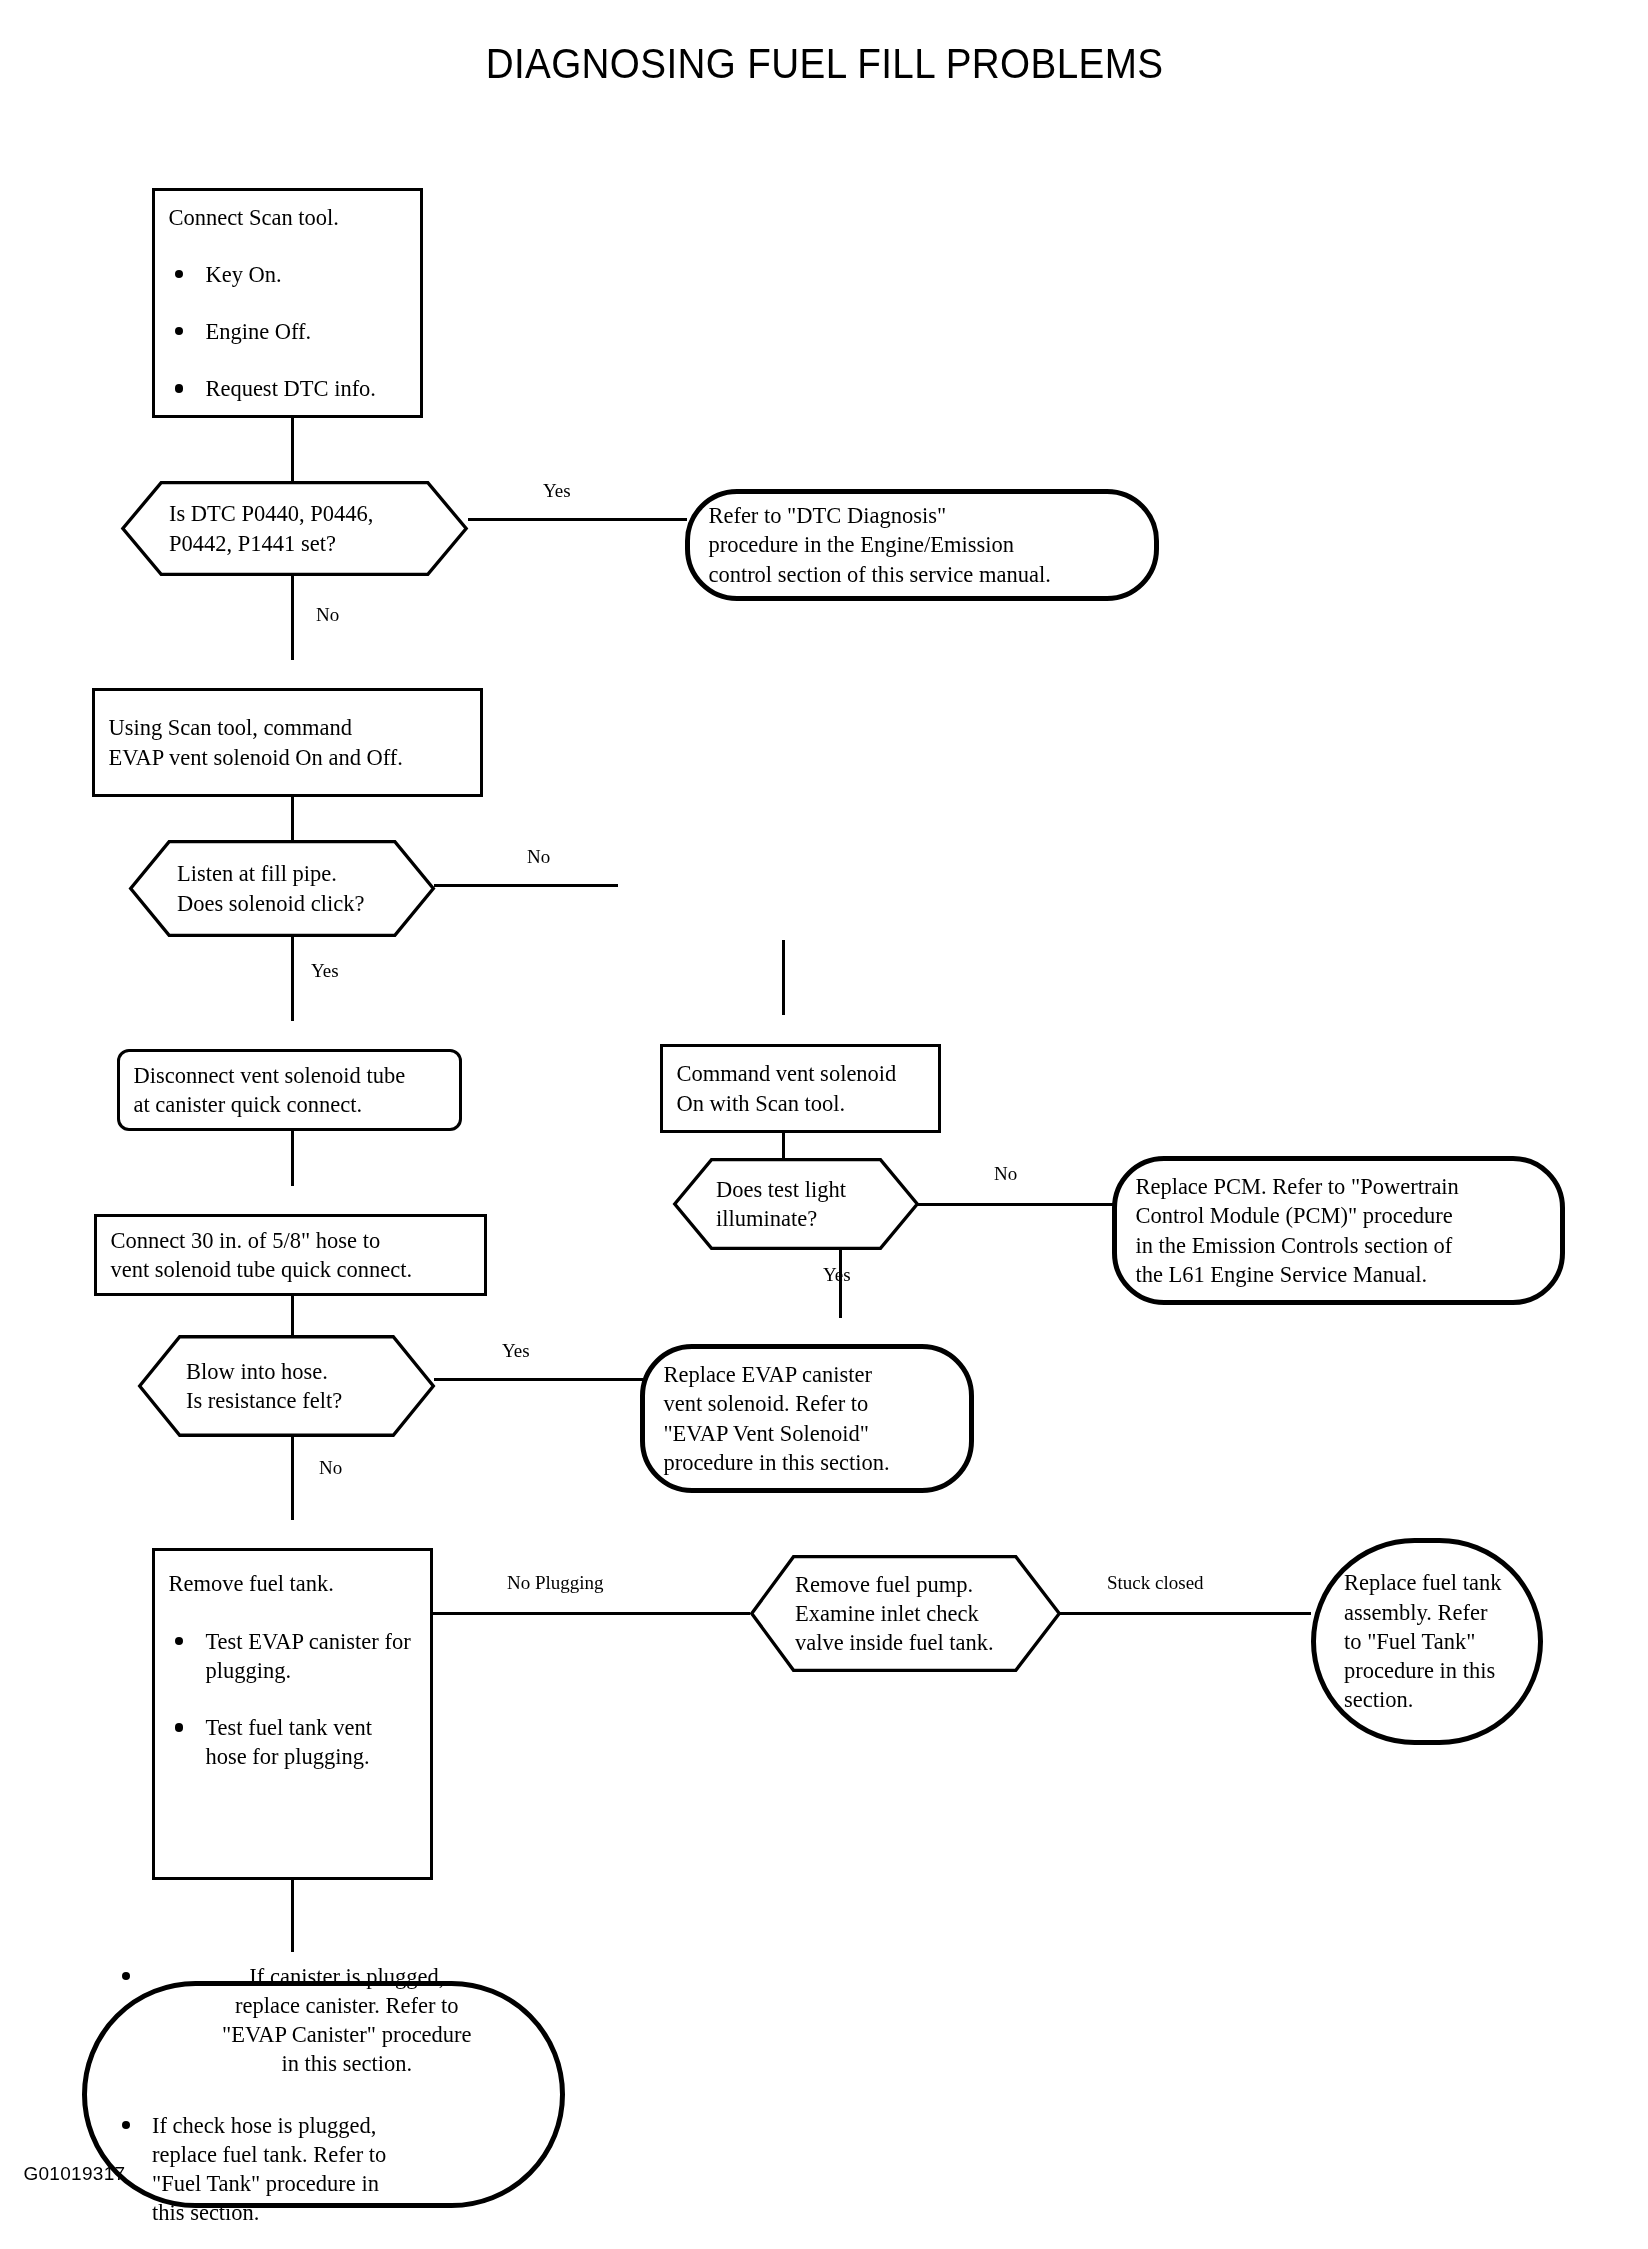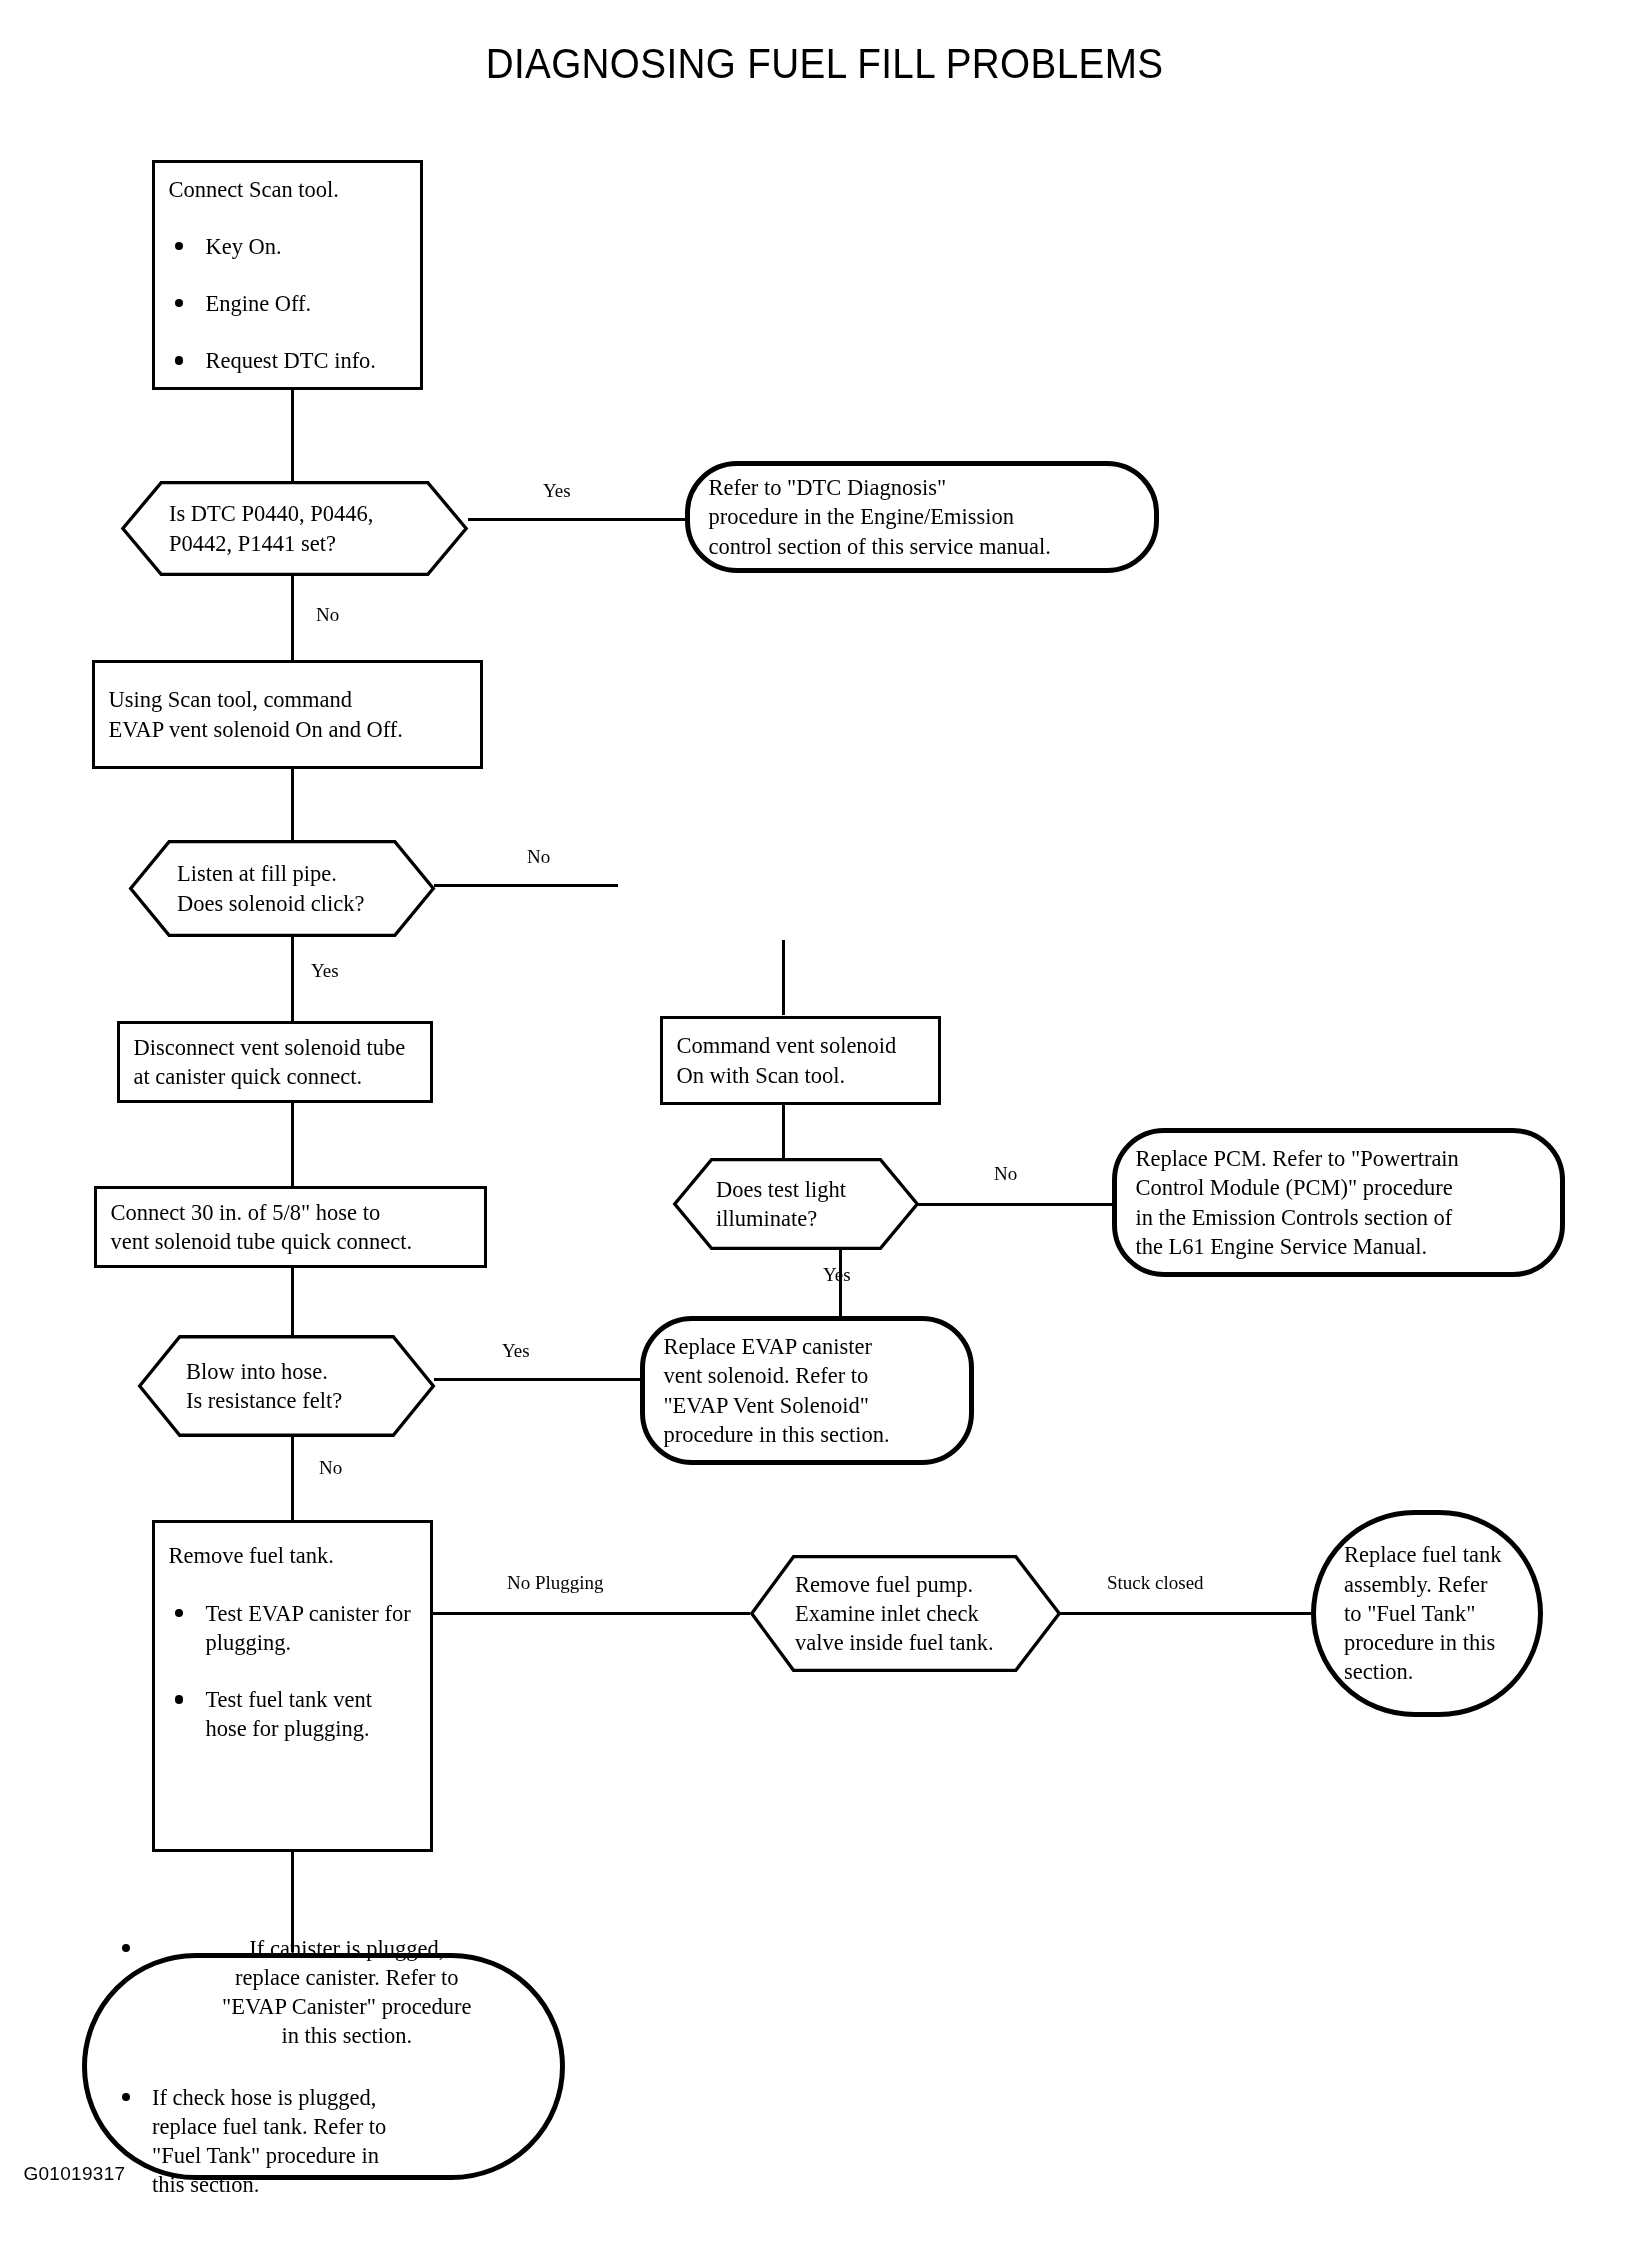--- a/index.html
+++ b/index.html
@@ -30,21 +30,21 @@
 
   .footer {
     position: absolute;
     left: 23.4px; top: 2163px;
     font-family: "Liberation Sans", "DejaVu Sans", sans-serif;
     font-size: 19px;
     letter-spacing: 0.3px;
   }
 
   
-  .node { position: absolute; }
+  .node { position: absolute; margin-top: 28px; }
 
   .rect {
     border: 3.3px solid #000;
     background: #fff;
     display: flex;
     align-items: center;
   }
   .rect .inner { padding: 0 13.4px; width: 100%; }
 
   .rounded {
@@ -185,21 +185,21 @@
     </svg>
     <div class="htext">
       <div class="inner">
         <div class="txt">Listen at fill pipe.</div>
         <div class="txt">Does solenoid click?</div>
       </div>
     </div>
   </div>
 
 
-  <div class="node rect" style="left:117px; top:1021px; width:316px; height:82px;">
+  <div class="node rect" style="left:117px; top:1021px; width:345px; height:82px;border-radius:12px;">
     <div class="inner">
       <div class="txt">Disconnect vent solenoid tube</div>
       <div class="txt">at canister quick connect.</div>
     </div>
   </div>
 
   <div class="node rect" style="left:660px; top:1016px; width:281px; height:89px;">
     <div class="inner">
       <div class="txt">Command vent solenoid</div>
       <div class="txt">On with Scan tool.</div>

